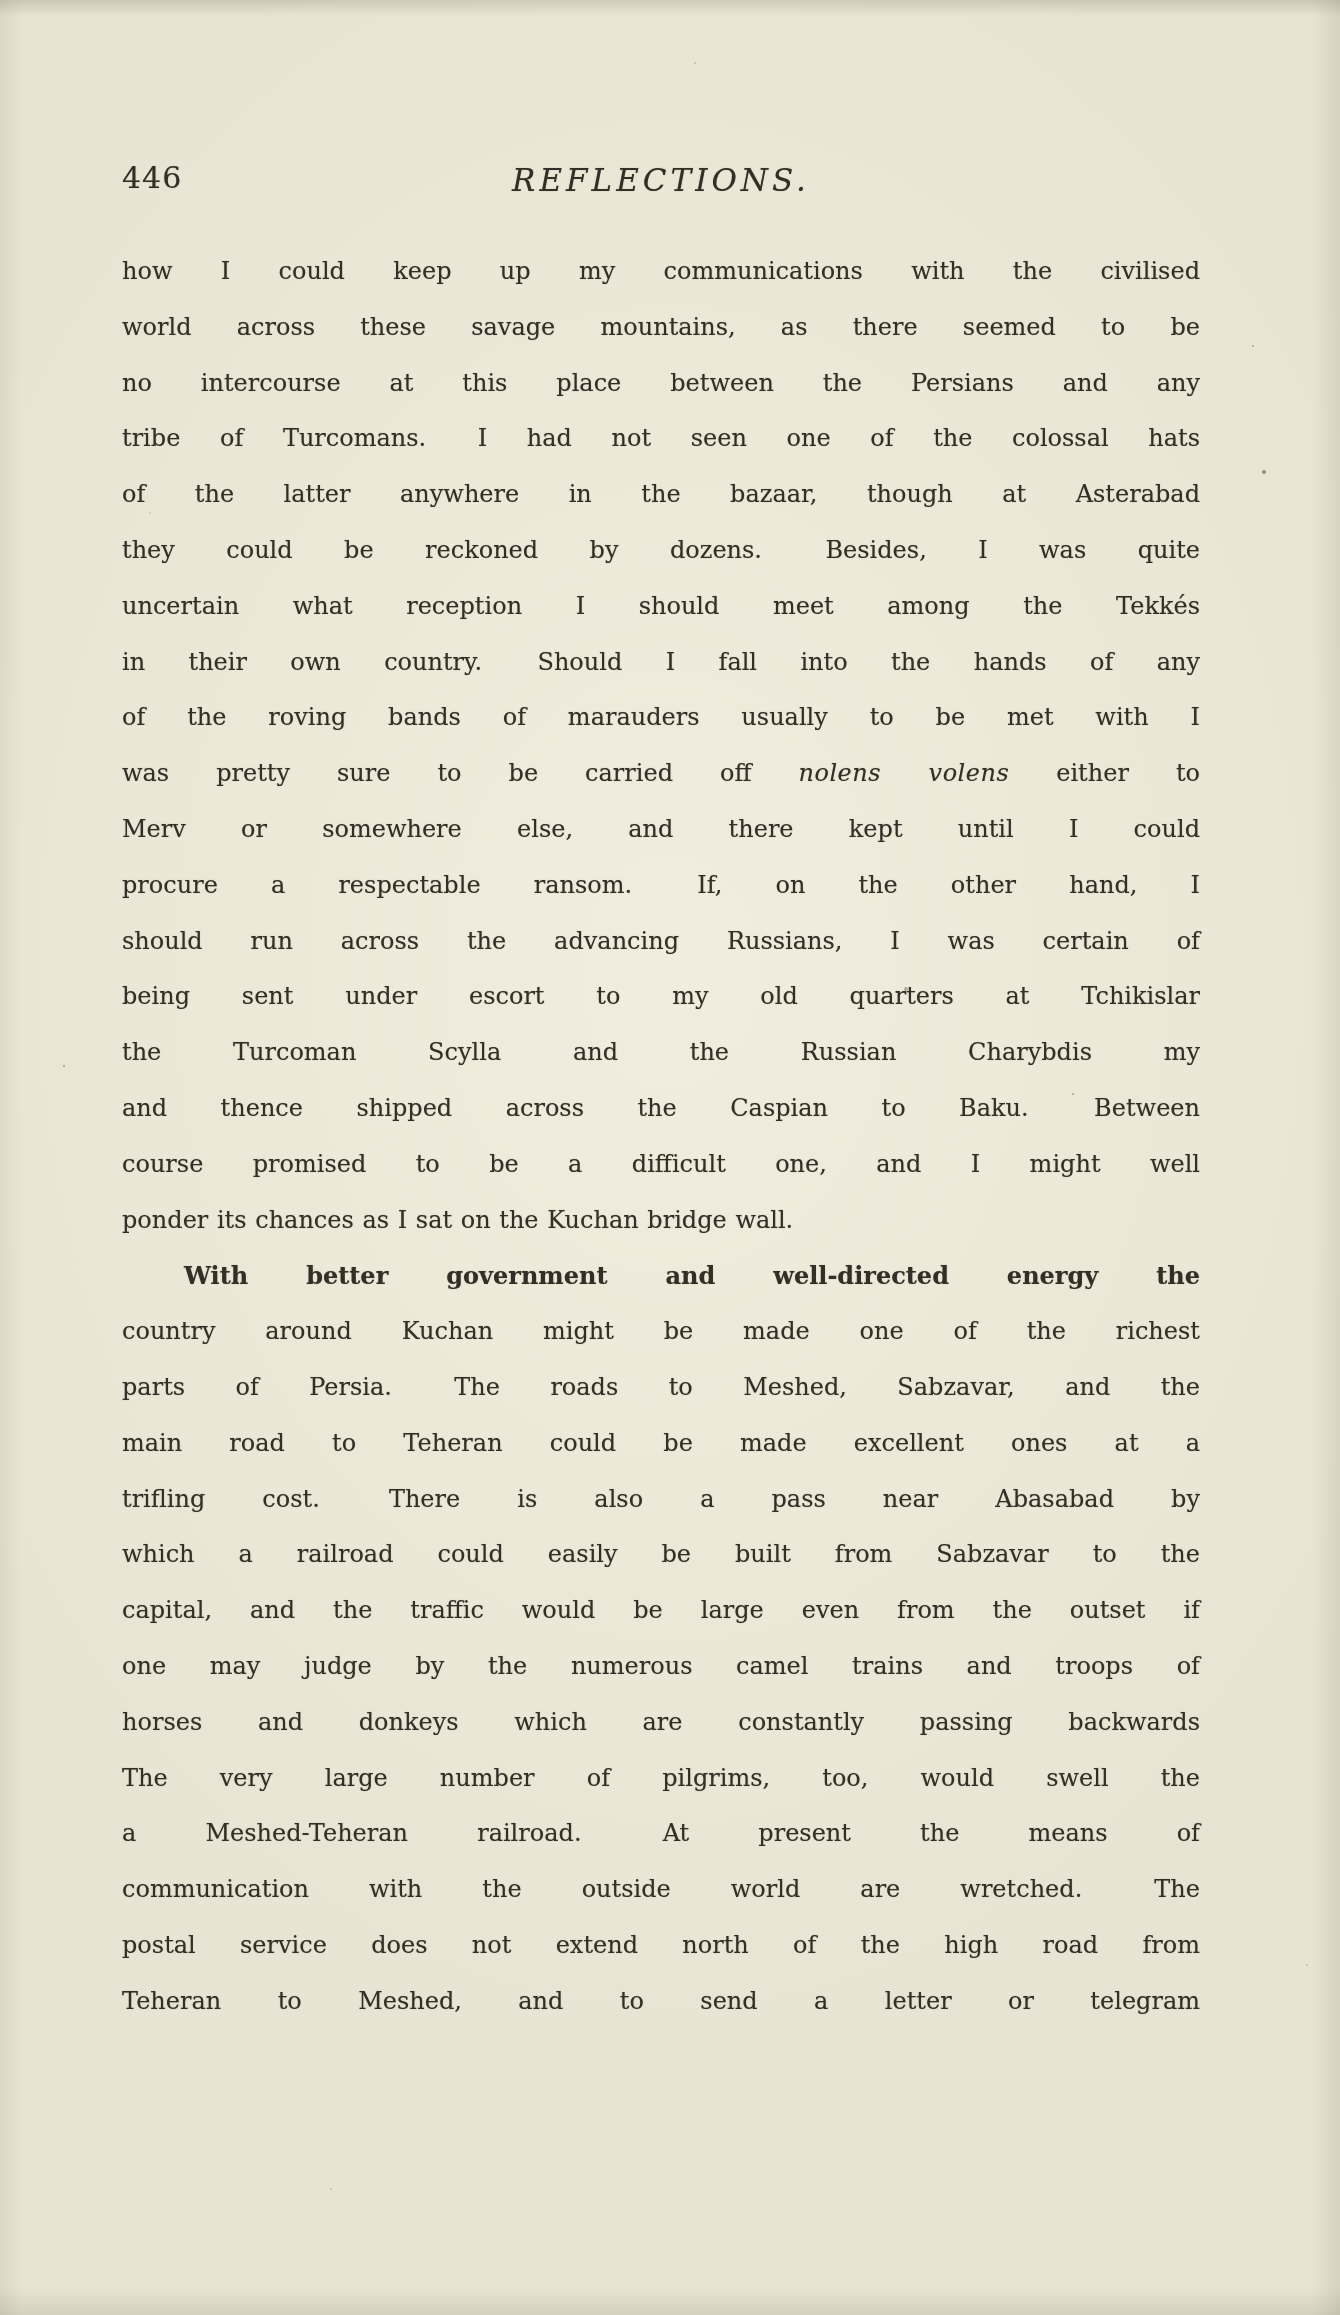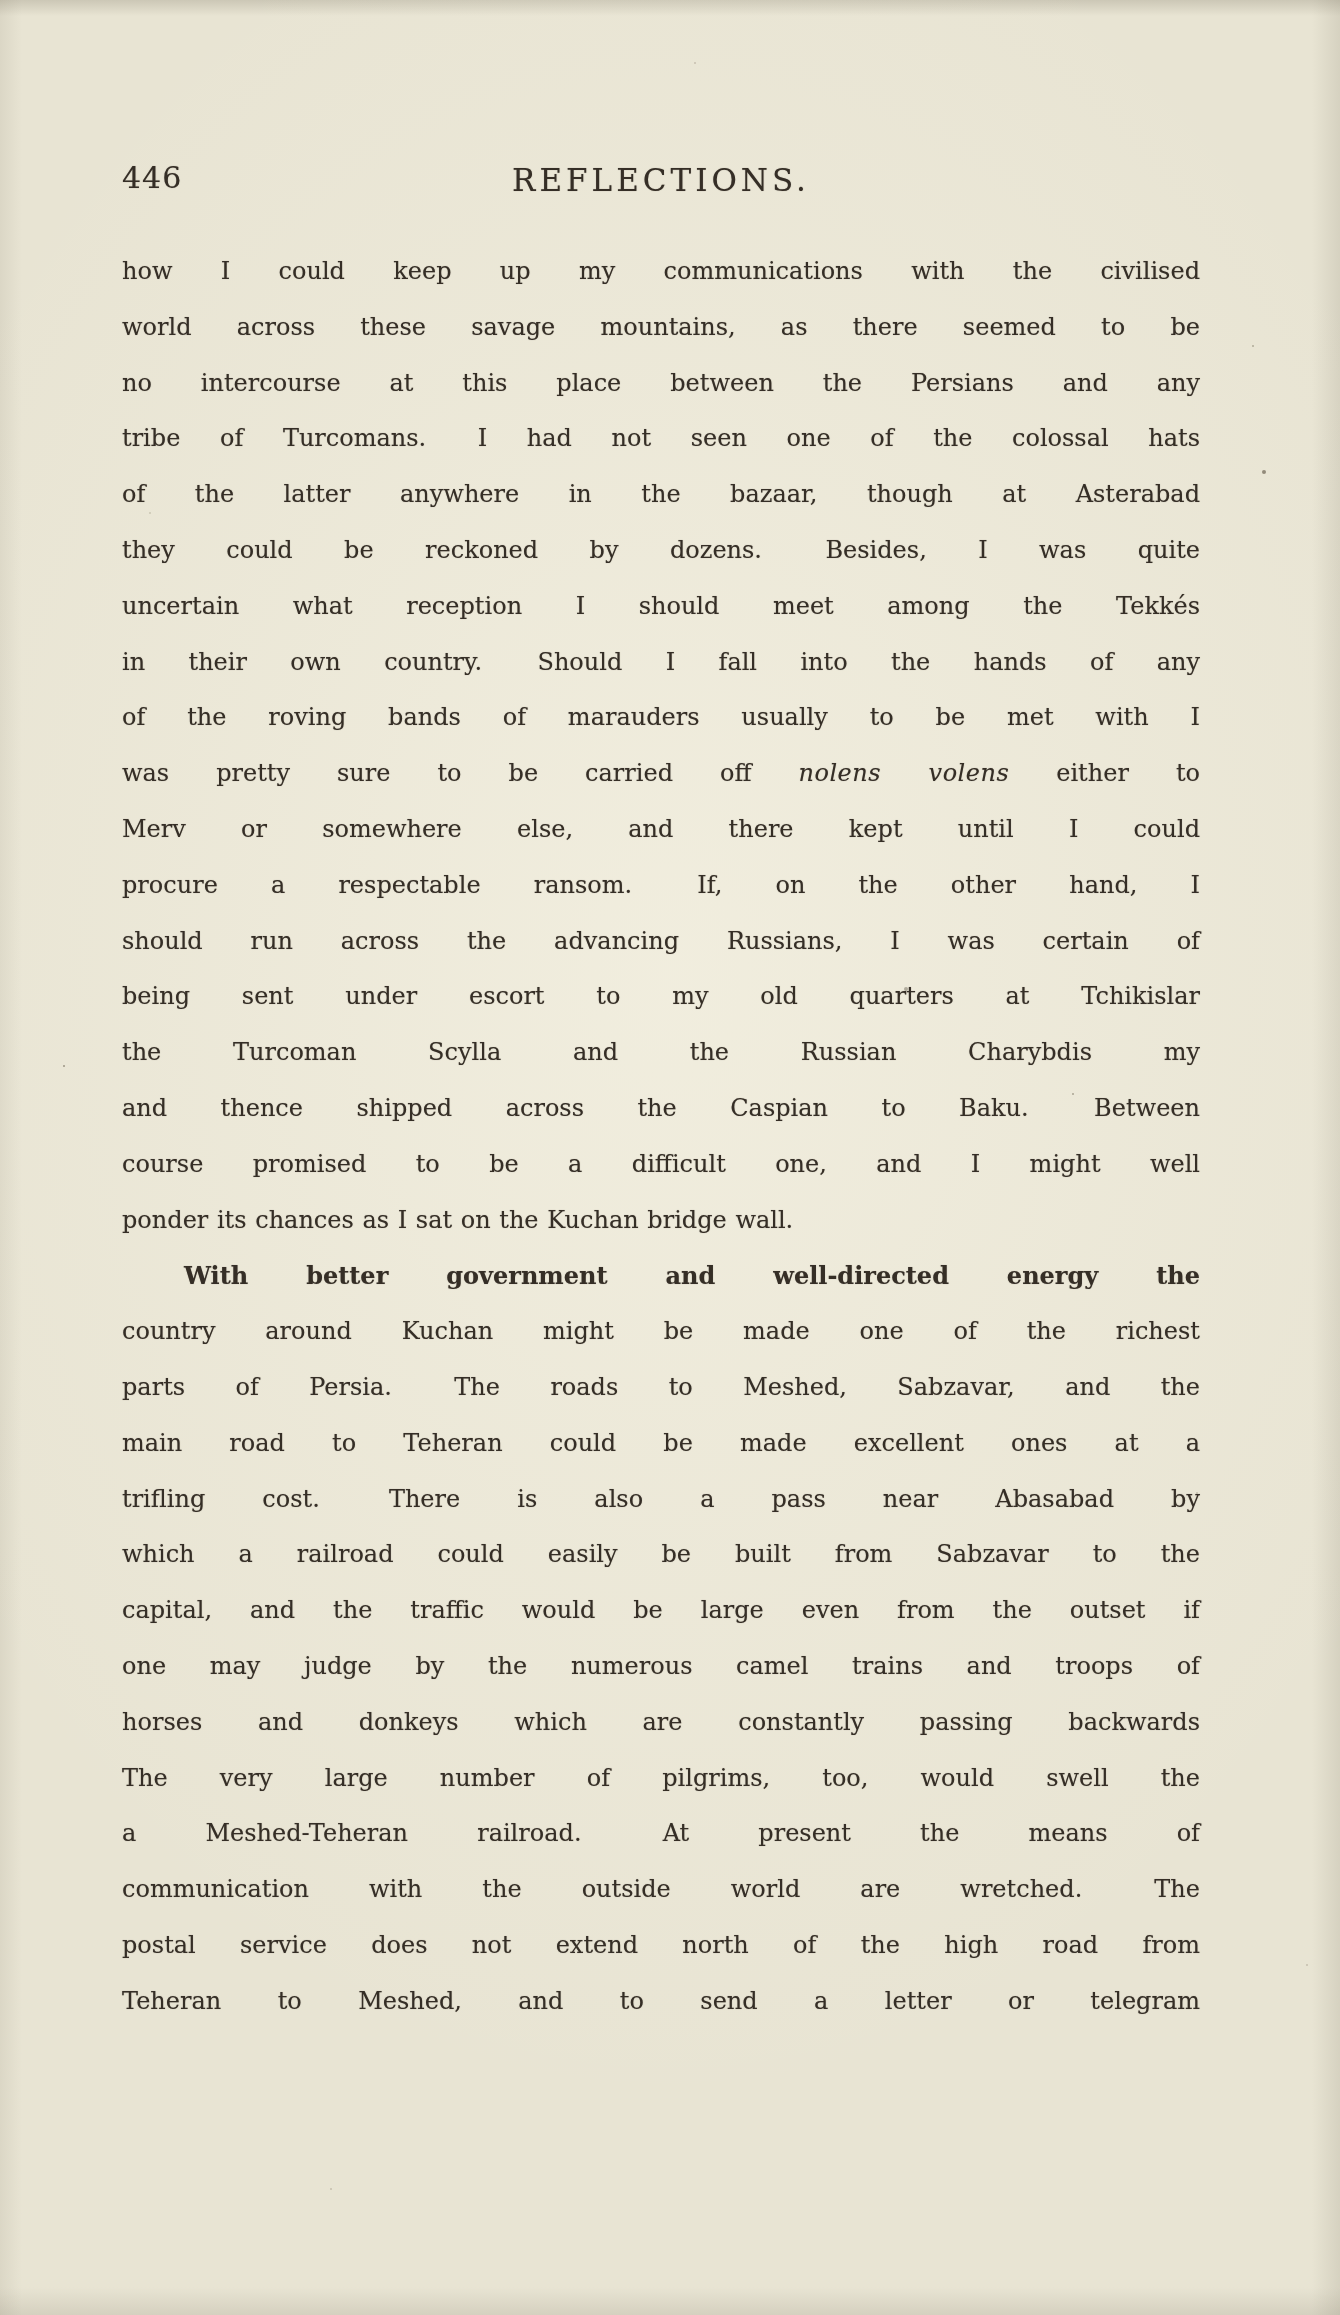--- a/index.html
+++ b/index.html
@@ -58,20 +58,21 @@
     line-height: 1;
     letter-spacing: 1px;
     text-shadow: 0 0 1px rgba(53,46,38,0.40);
   }
   .head-title {
     position: absolute;
     left: 50%;
     transform: translateX(-50%);
     top: 2px;
     font-size: 31px;
+    font-style: italic;
     letter-spacing: 4px;
     line-height: 1;
     white-space: nowrap;
     text-shadow: 0 0 1px rgba(53,46,38,0.40);
   }
 
   .text-block {
     position: absolute;
     left: 122px;
     top: 244px;

